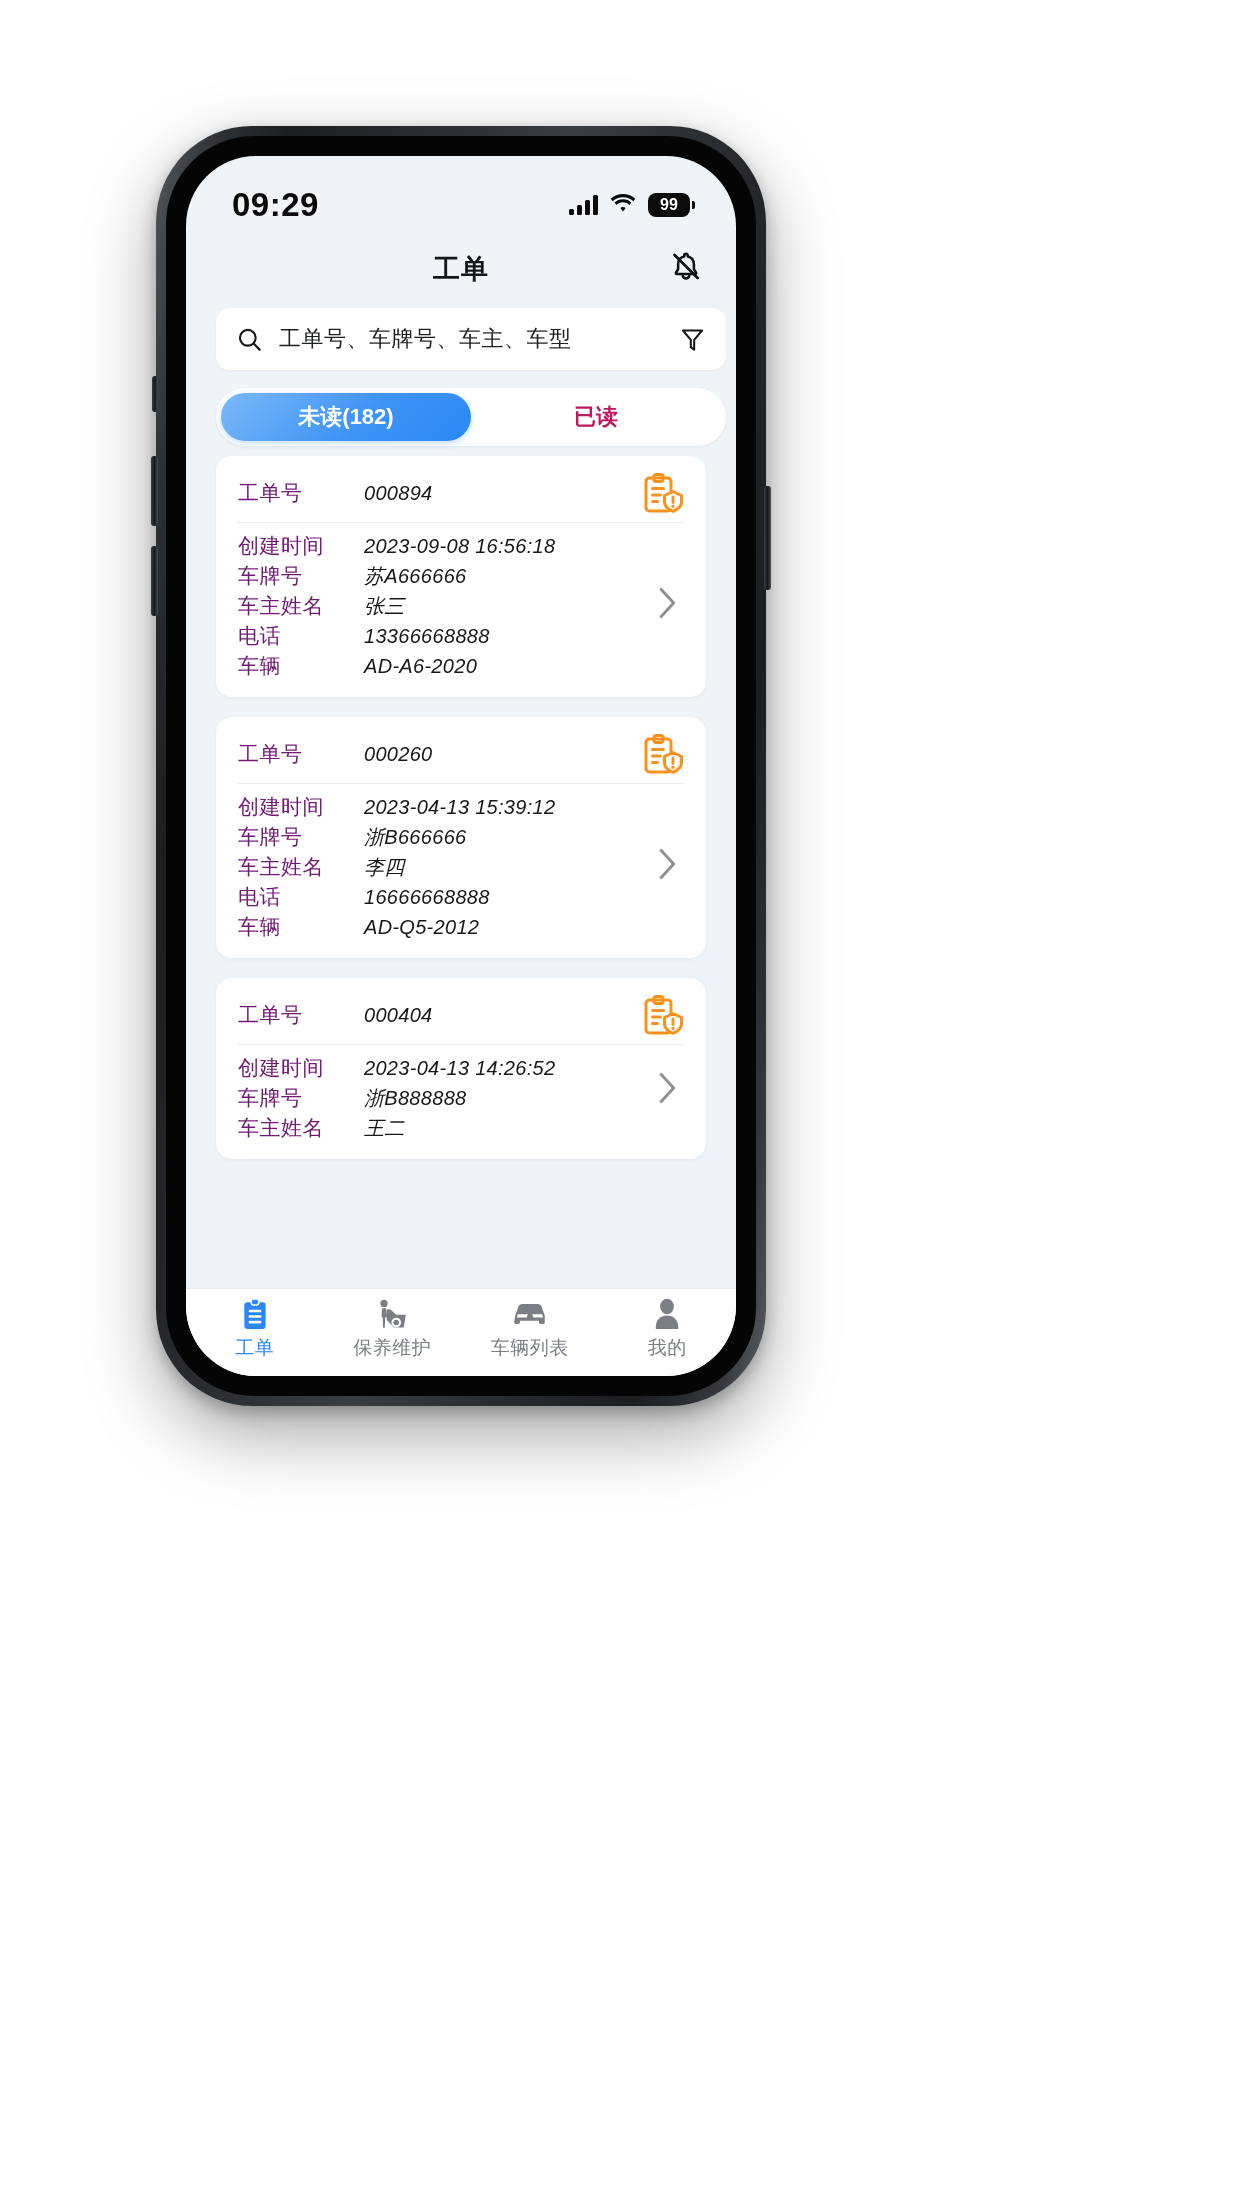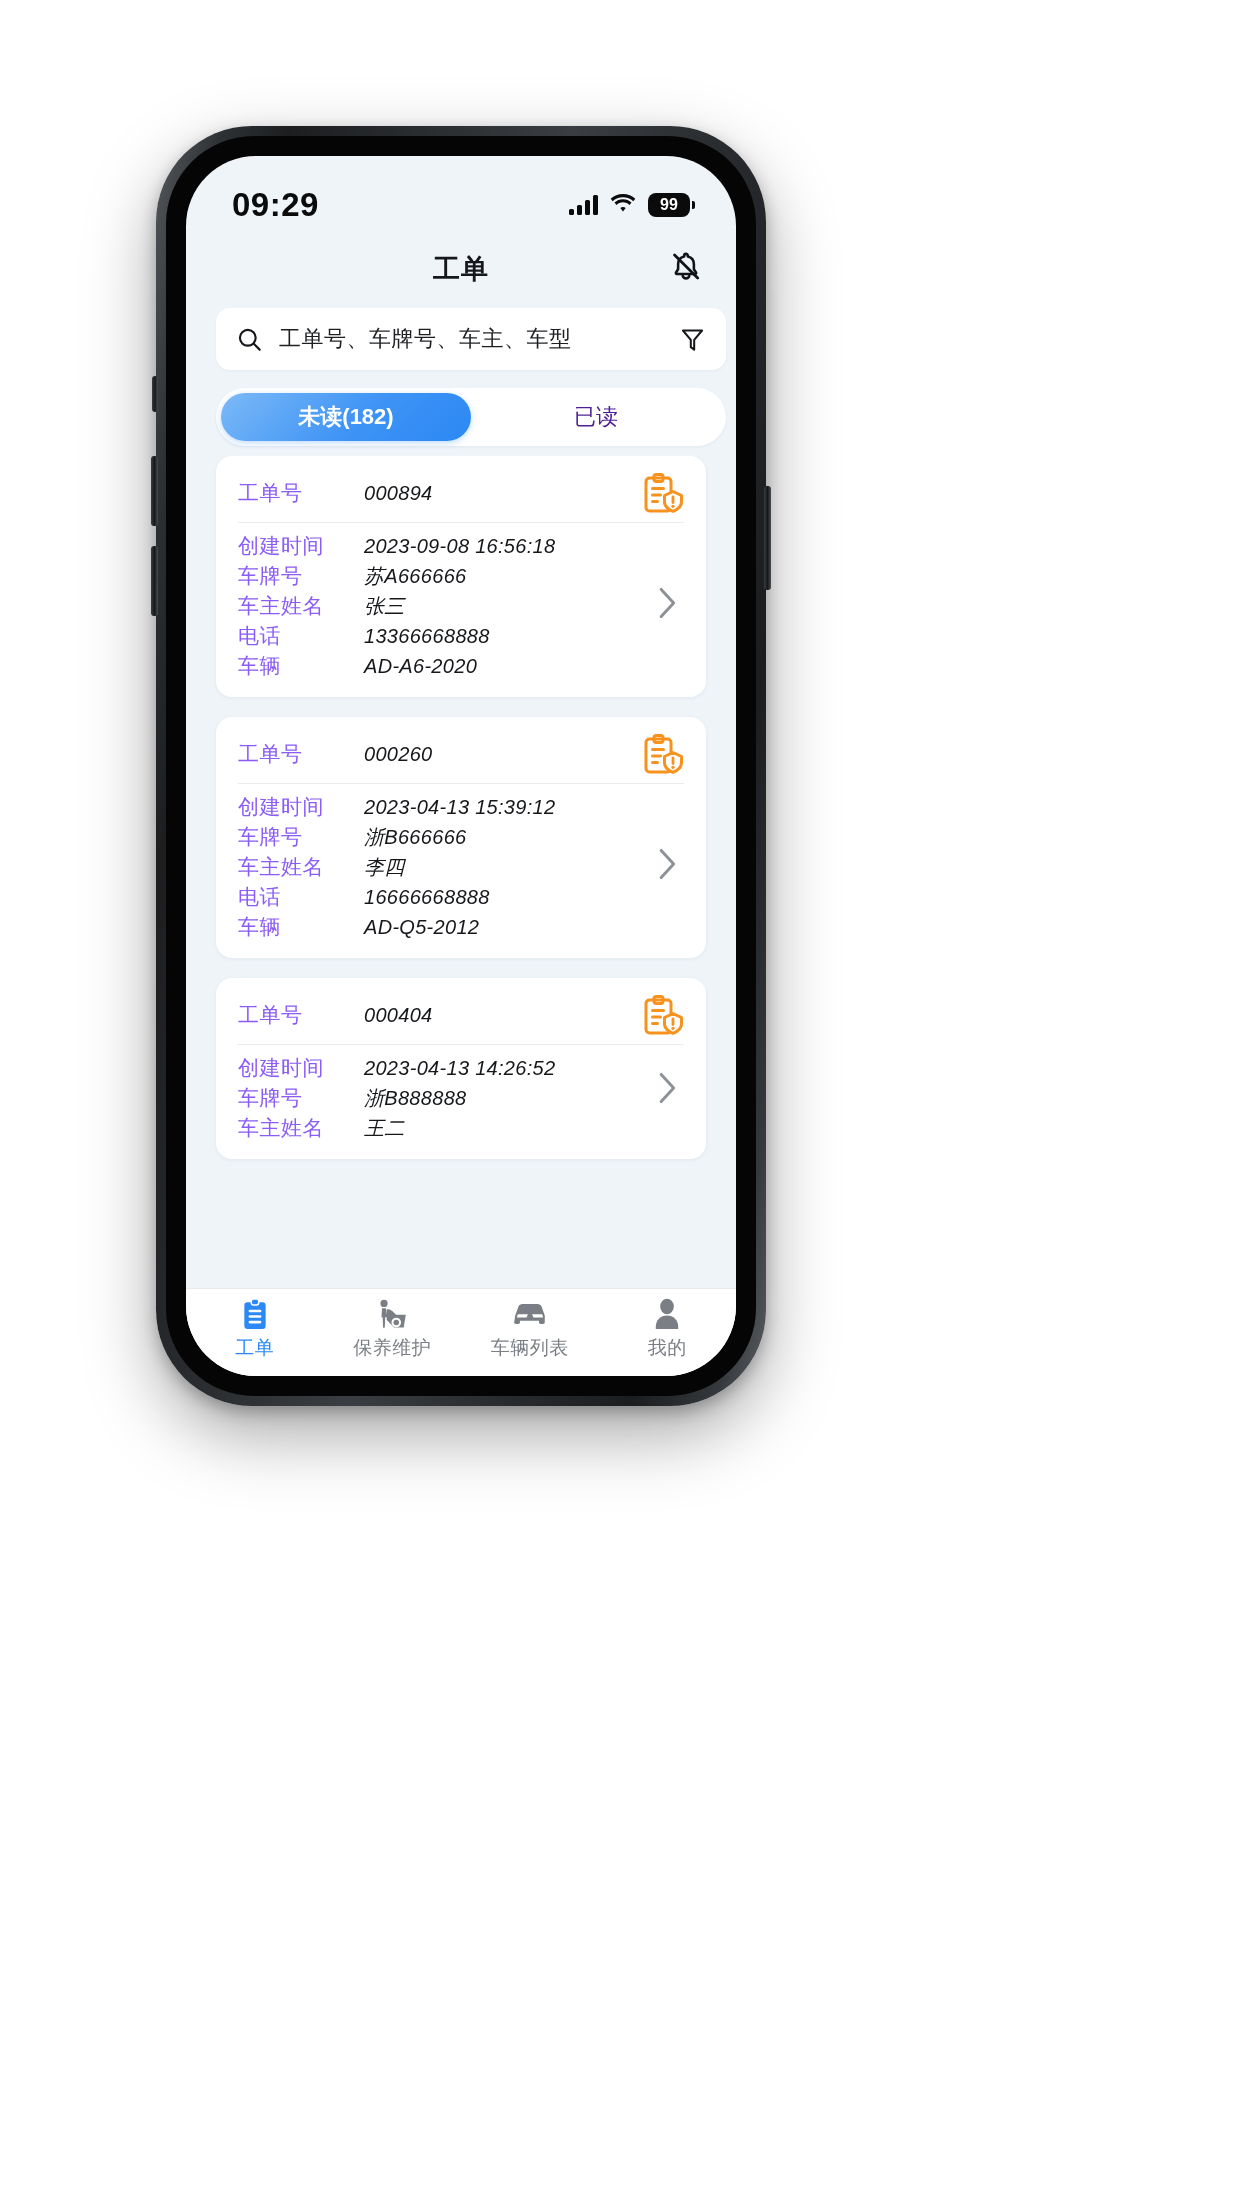--- a/index.html
+++ b/index.html
@@ -85,41 +85,41 @@
 
   
   .tabs{
     position:absolute;left:30px;top:232px;width:510px;height:58px;
     background:#ffffff;border-radius:29px;display:flex;align-items:center;
     padding:5px;box-sizing:border-box;
     box-shadow:0 1px 3px rgba(20,40,70,.06);
   }
   .tab{
     flex:1;height:100%;display:flex;align-items:center;justify-content:center;
-    font-size:22px;border-radius:24px;color:#4c1d95;font-weight:400;
+    font-size:22px;border-radius:24px;color:#be185d;font-weight:700;
   }
   .tab.active{
     background:linear-gradient(135deg,#7cb9f7 0%,#3f94f5 55%,#2b88f4 100%);
     color:#ffffff;font-weight:600;
     box-shadow:0 2px 6px rgba(43,136,244,.3);
   }
 
   
   .list{
     position:absolute;left:0;top:300px;right:0;bottom:88px;
     overflow:hidden;padding:0 30px;box-sizing:border-box;
   }
   .card{
     background:#ffffff;border-radius:16px;margin-bottom:20px;
     padding:14px 22px 16px 22px;position:relative;box-sizing:border-box;
     box-shadow:0 1px 4px rgba(20,40,70,.06);
   }
   .row{display:flex;align-items:center;height:30px;}
   .row.first{height:46px;}
-  .label{width:126px;flex:0 0 126px;font-size:21px;color:#8b5cf6;letter-spacing:.5px;}
+  .label{width:126px;flex:0 0 126px;font-size:21px;color:#701a75;letter-spacing:.5px;}
   .value{flex:1;font-size:20px;color:#15171a;letter-spacing:.3px;font-style:italic;}
   .divider{height:1px;background:#e9ebee;margin:6px 0 8px 0;}
   .doc-icon{position:absolute;right:22px;top:16px;}
   .chev{position:absolute;right:26px;top:62%;transform:translateY(-50%);}
 
   
   .tabbar{
     position:absolute;left:0;right:0;bottom:0;height:88px;
     background:#ffffff;border-top:1px solid #e6e9ec;
     display:flex;align-items:flex-start;padding-top:8px;box-sizing:border-box;

